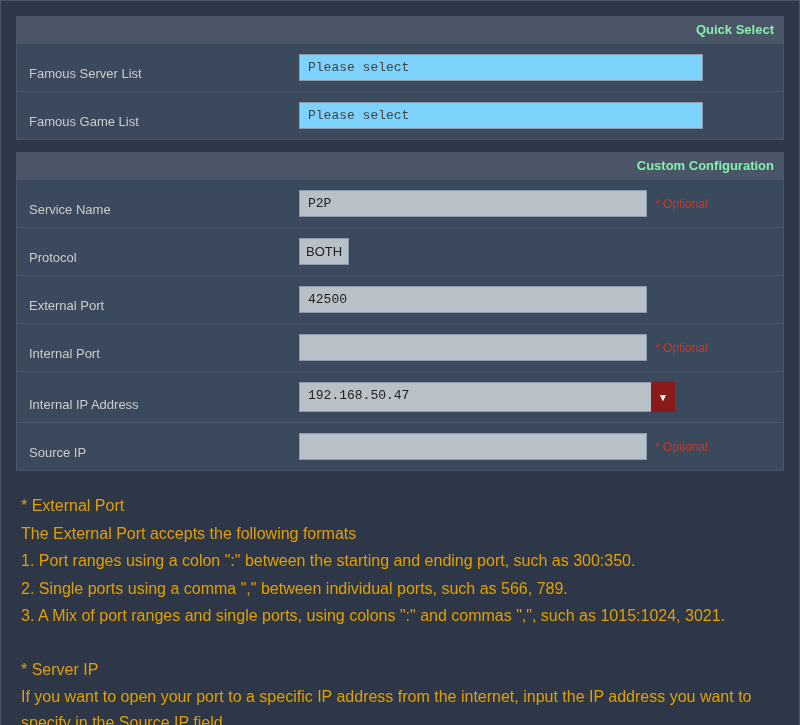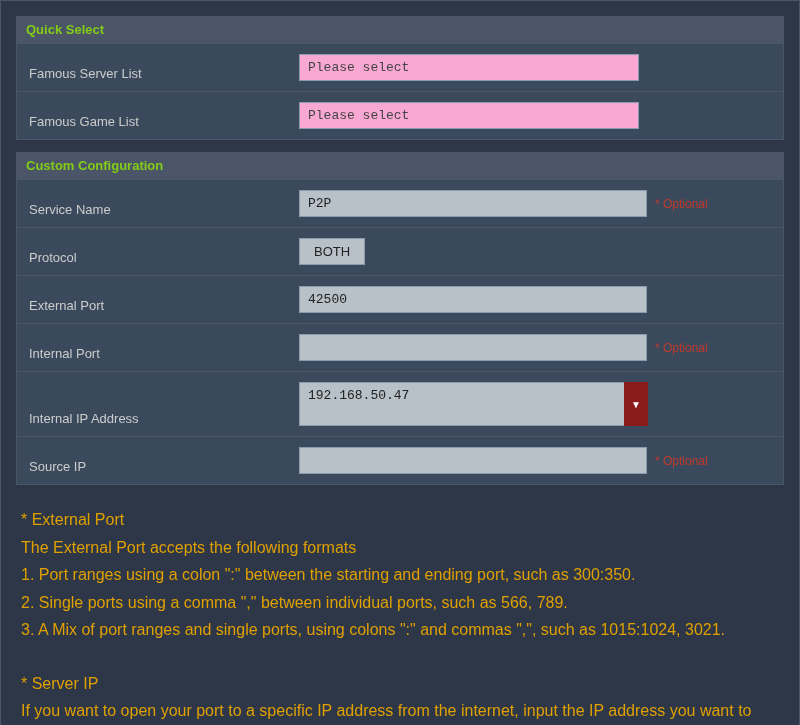--- a/index.html
+++ b/index.html
@@ -12,25 +12,26 @@
       font-family: Arial, sans-serif;
     }
     .dialog {
       width: 800px;
       background: #2d3748;
       border: 1px solid #4a5568;
       padding: 15px;
     }
     .section-header {
       background: #4a5568;
-      color: #84cc16;
+      color: #86efac;
       font-size: 13px;
       font-weight: bold;
       padding: 6px 10px;
       margin-bottom: 0;
+      text-align: right;
     }
     .section-body {
       background: #3a4a5c;
       border: 1px solid #4a5568;
       margin-bottom: 12px;
     }
     .form-row {
       display: flex;
       align-items: flex-end;
       padding: 10px 12px;
@@ -63,42 +64,42 @@
     }
     .form-input.wide {
       width: 348px;
     }
     .optional-label {
       color: #c0392b;
       font-size: 12px;
       white-space: nowrap;
     }
     .select-input {
-      background: #f9a8d4;
+      background: #7dd3fc;
       border: 1px solid #8a9ab0;
       color: #444;
       font-size: 13px;
       padding: 5px 8px;
-      width: 340px;
+      width: 404px;
       font-family: 'Courier New', monospace;
       outline: none;
       appearance: none;
       cursor: pointer;
     }
     .ip-wrapper {
       position: relative;
       display: inline-block;
     }
     .ip-input {
       background: #b8c0c8;
       border: 1px solid #8a9ab0;
       color: #222;
       font-size: 13px;
-      padding: 5px 28px 22px 8px;
-      width: 349px;
+      padding: 5px 28px 8px 8px;
+      width: 376px;
       font-family: 'Courier New', monospace;
       outline: none;
     }
     .dropdown-arrow {
       position: absolute;
       right: 0;
       top: 0;
       bottom: 0;
       width: 24px;
       background: #8b1a1a;
@@ -107,21 +108,21 @@
       justify-content: center;
       cursor: pointer;
       color: #fff;
       font-size: 10px;
     }
     .protocol-btn {
       background: #b8c0c8;
       border: 1px solid #8a9ab0;
       color: #222;
       font-size: 13px;
-      padding: 5px 14px;
+      padding: 5px 6px;
       cursor: pointer;
       font-family: Arial, sans-serif;
     }
     .notes-section {
       color: #e0a000;
       font-size: 16px;
       line-height: 1.6;
       padding: 10px 5px 12px 5px;
     }
     .notes-section p {

